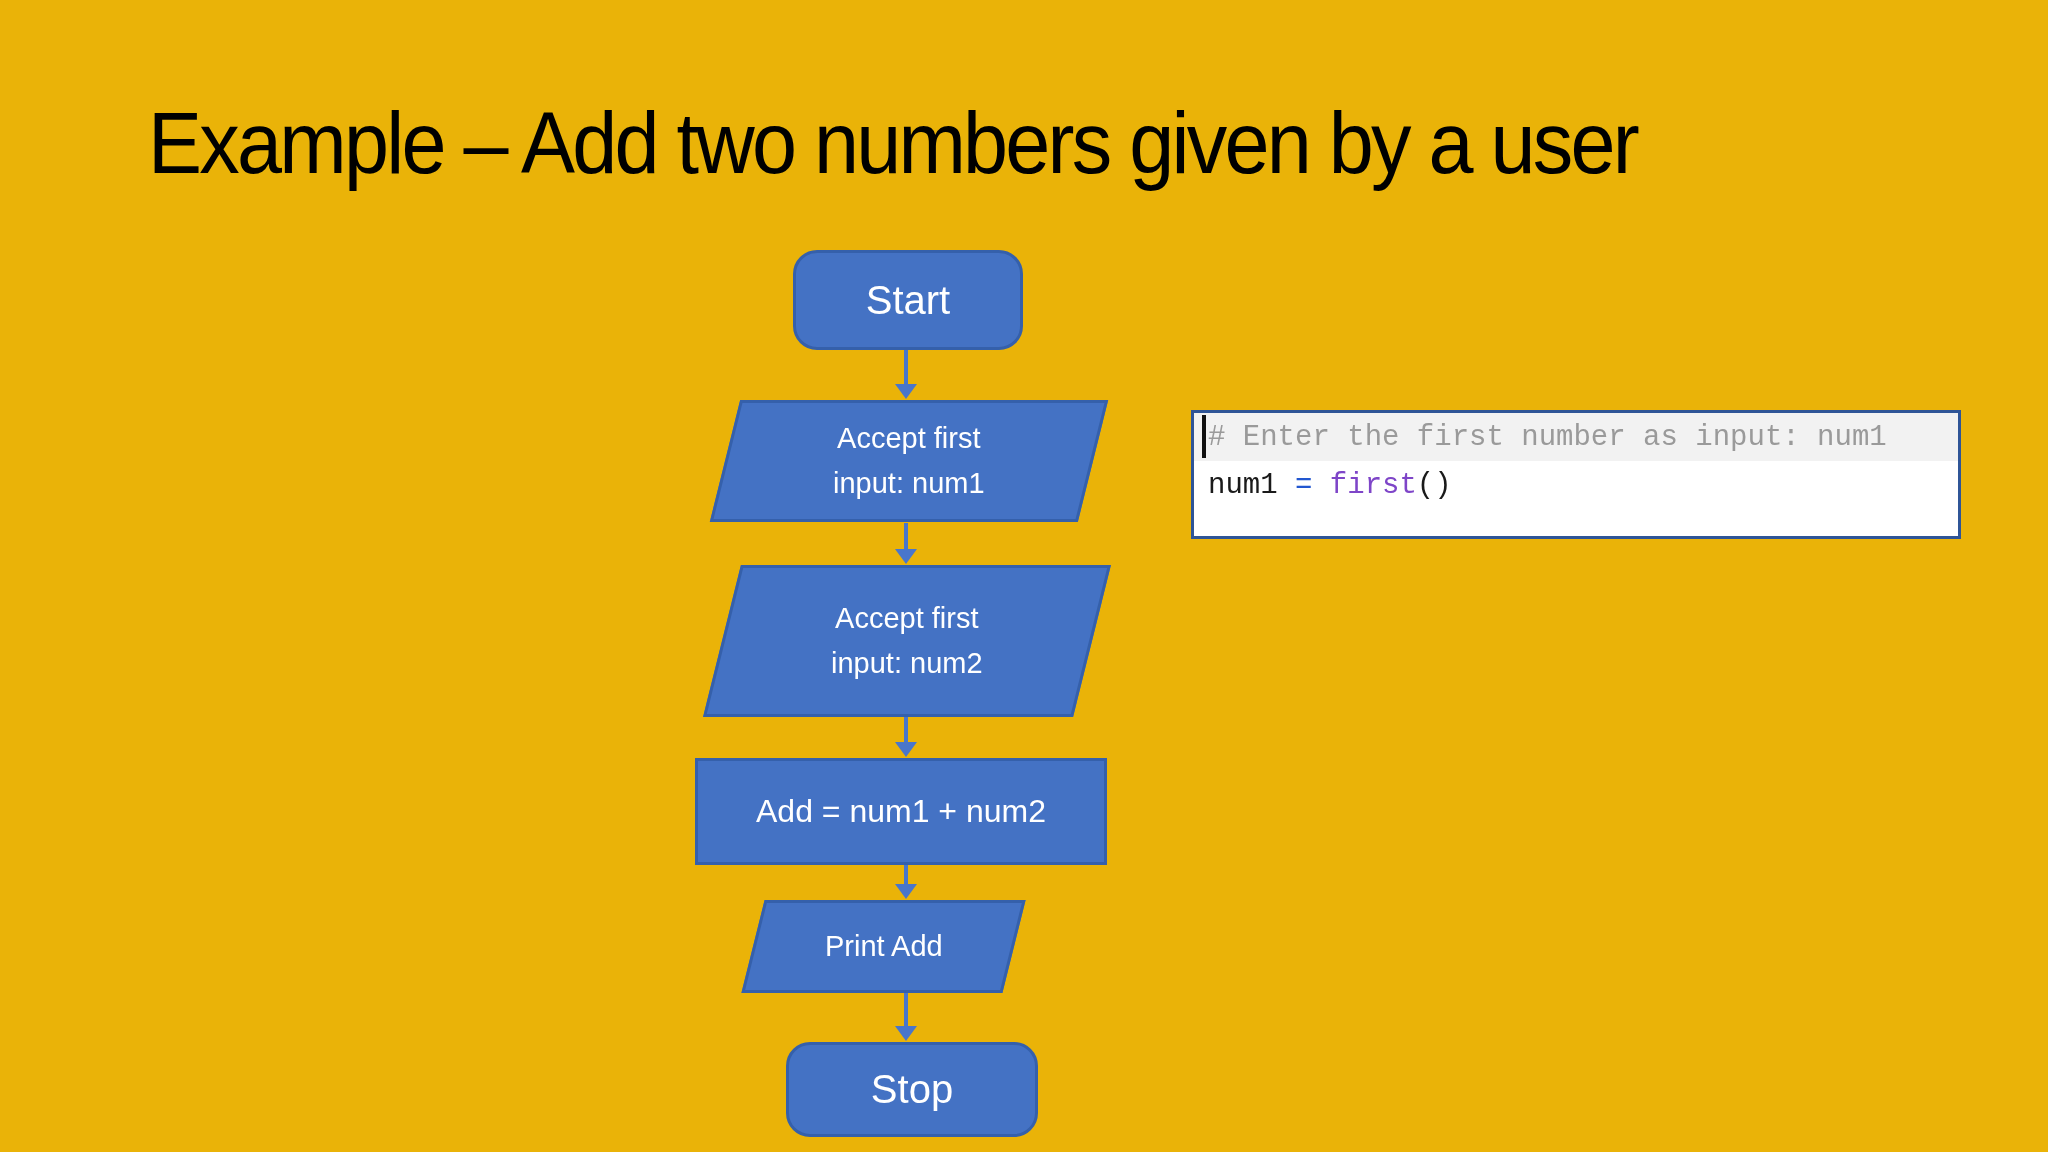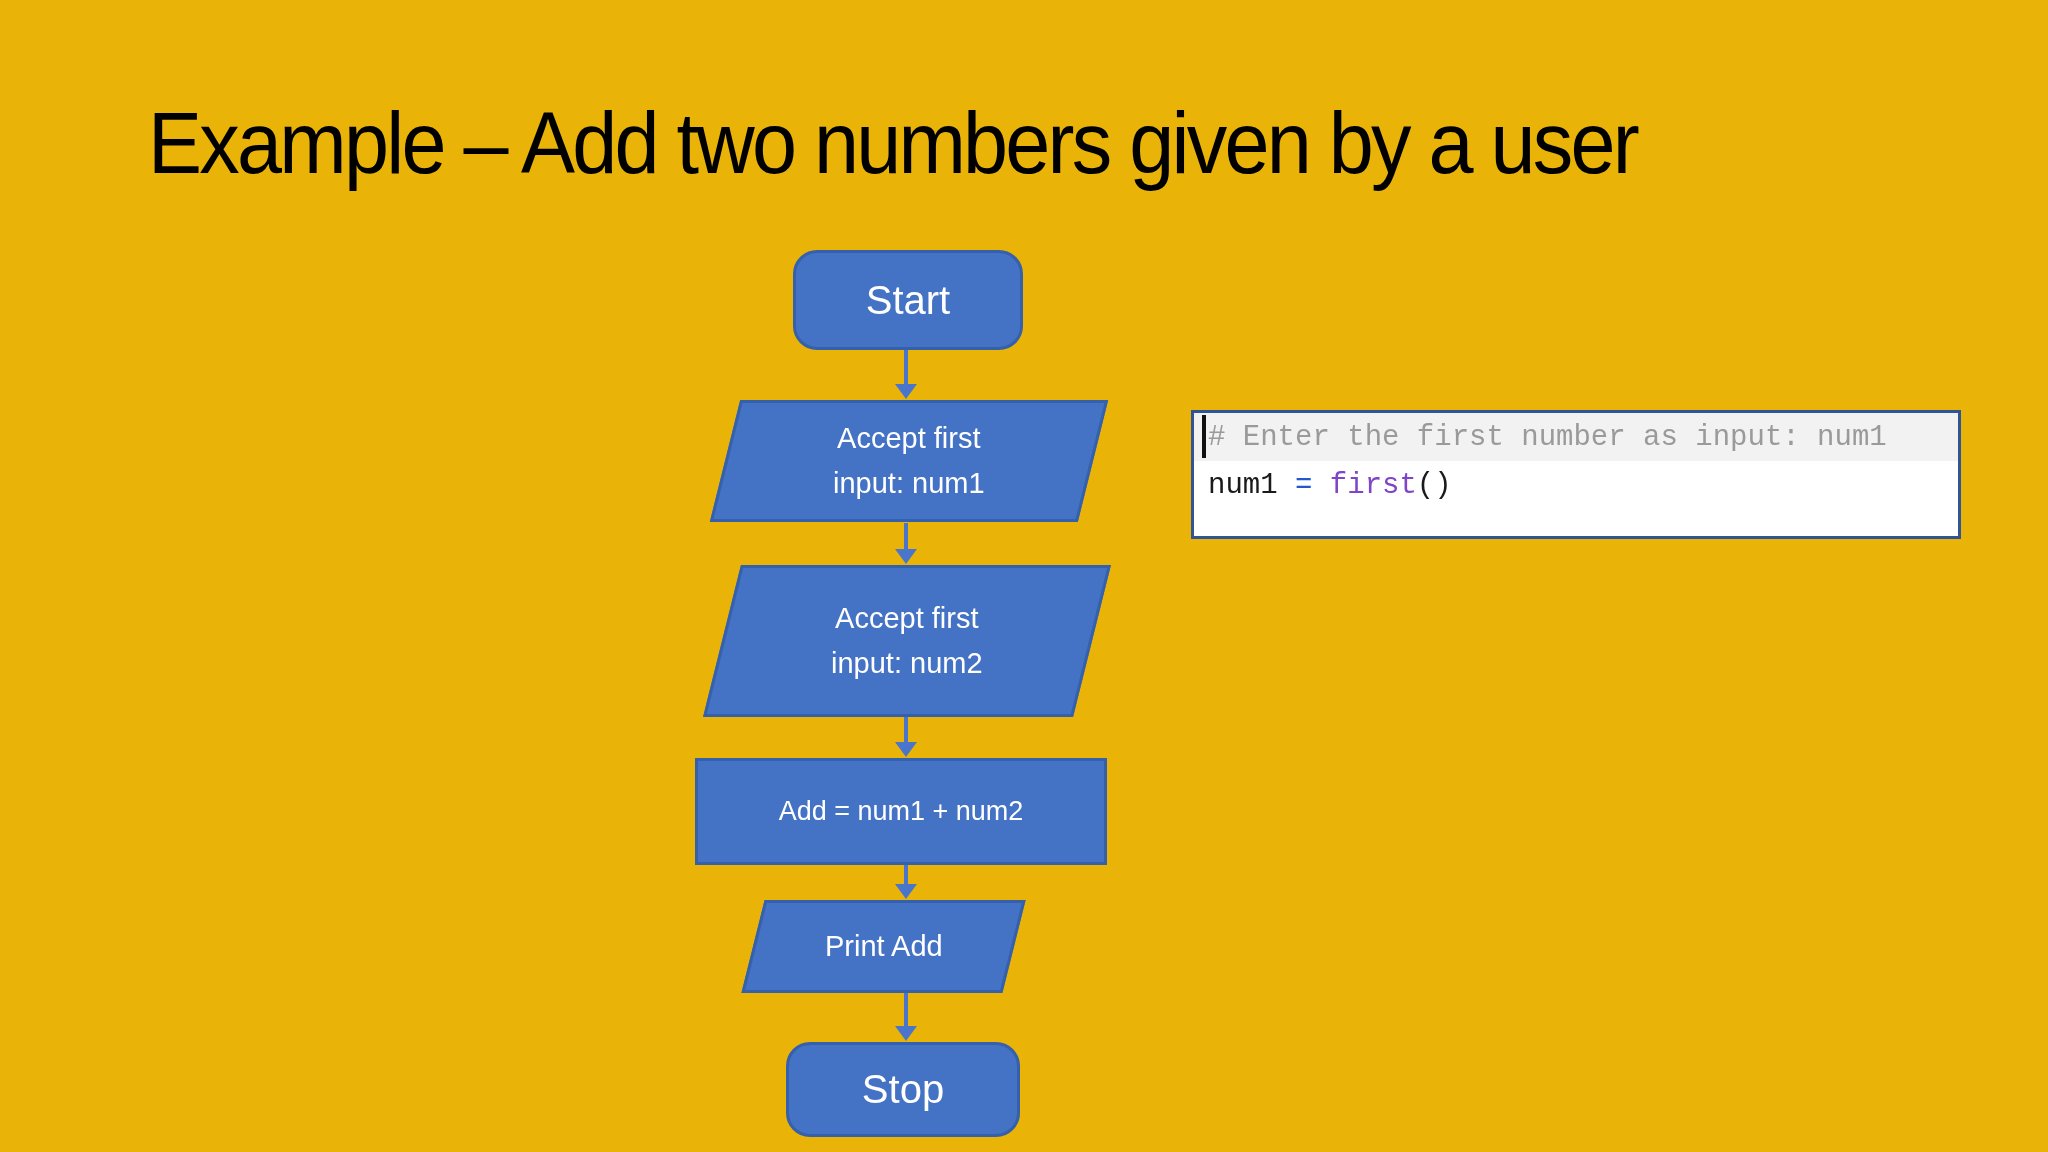--- a/index.html
+++ b/index.html
@@ -39,29 +39,29 @@
   }
   .node{
     position:absolute;
     display:flex;align-items:center;justify-content:center;
     background:var(--shape-fill);
     border:3px solid var(--shape-border);
     color:#ffffff;
     text-align:center;
   }
   .terminator{border-radius:24px;font-size:40px;}
-  .process{font-size:27px;}
+  .process{font-size:32px;}
   .io{transform:skewX(-14deg);}
   .io .io-label{transform:skewX(14deg);font-size:29px;line-height:1.55;}
   .node-start{left:793px;top:250px;width:230px;height:100px;}
   .node-io1{left:725px;top:400px;width:368px;height:122px;}
   .node-io2{left:722px;top:565px;width:370px;height:152px;}
   .node-process{left:695px;top:758px;width:412px;height:107px;}
   .node-io3{left:753px;top:900px;width:261px;height:93px;font-size:30px;}
-  .node-stop{left:786px;top:1042px;width:234px;height:95px;}
+  .node-stop{left:786px;top:1042px;width:252px;height:95px;}
   .arrow-line{
     position:absolute;left:904px;width:4px;
     background:var(--arrow);
   }
   .arrow-head{
     position:absolute;left:895px;width:0;height:0;
     border-left:11px solid transparent;
     border-right:11px solid transparent;
     border-top:15px solid var(--arrow);
   }

